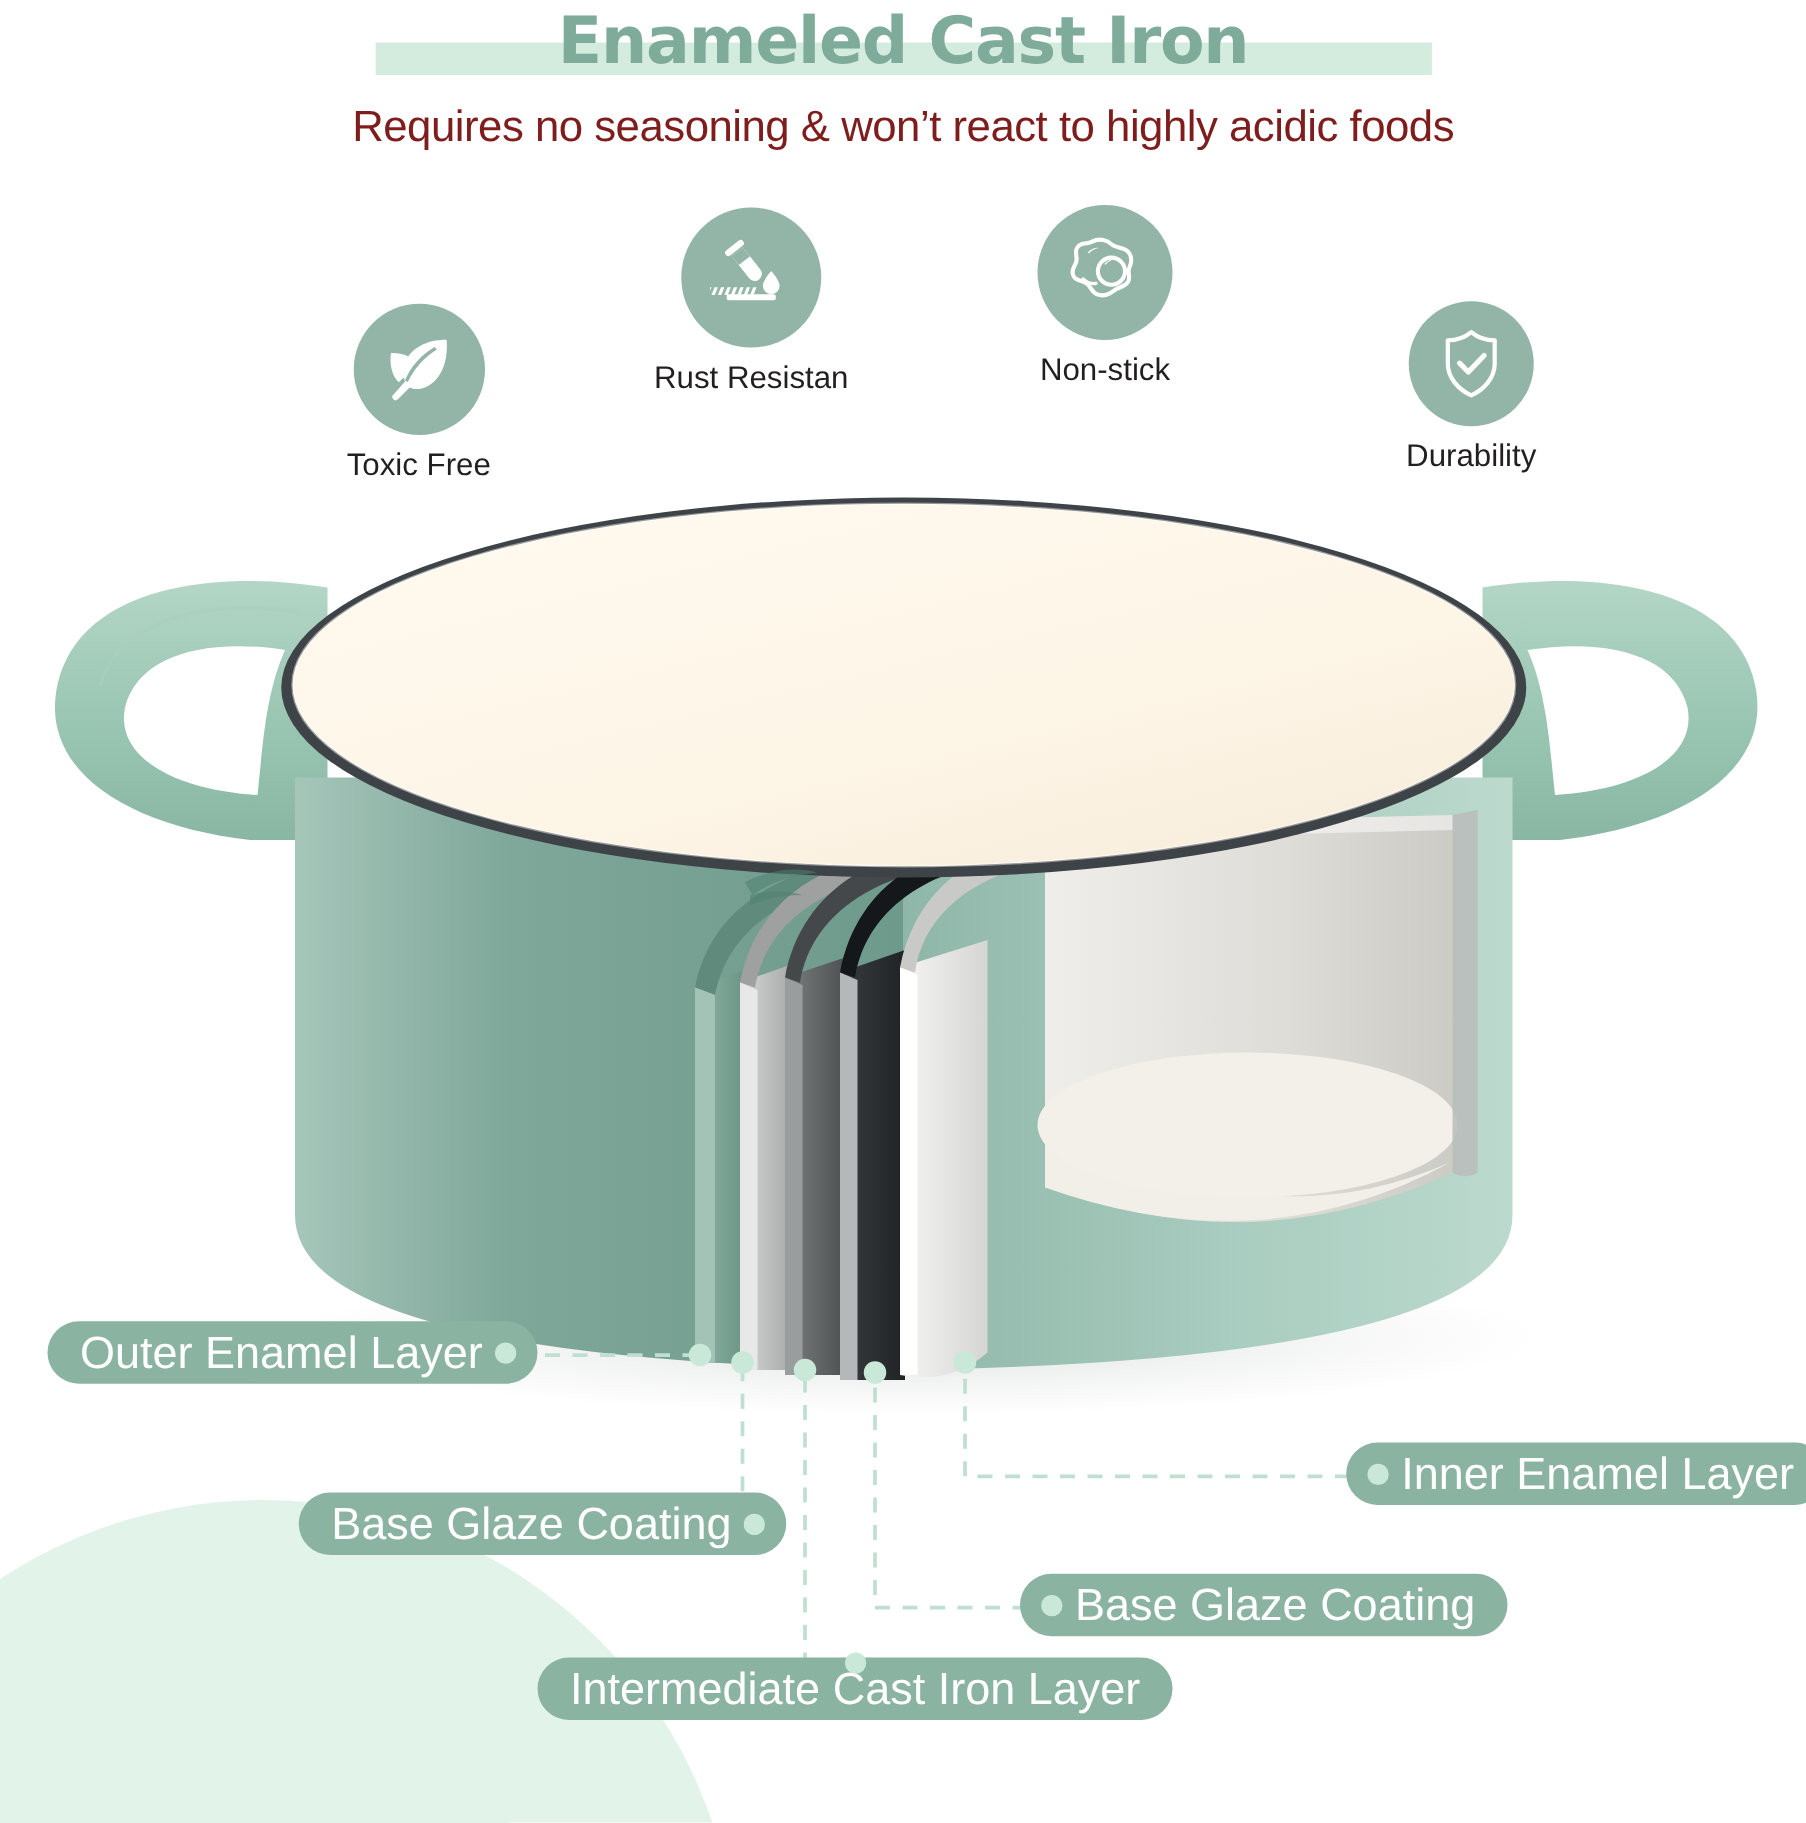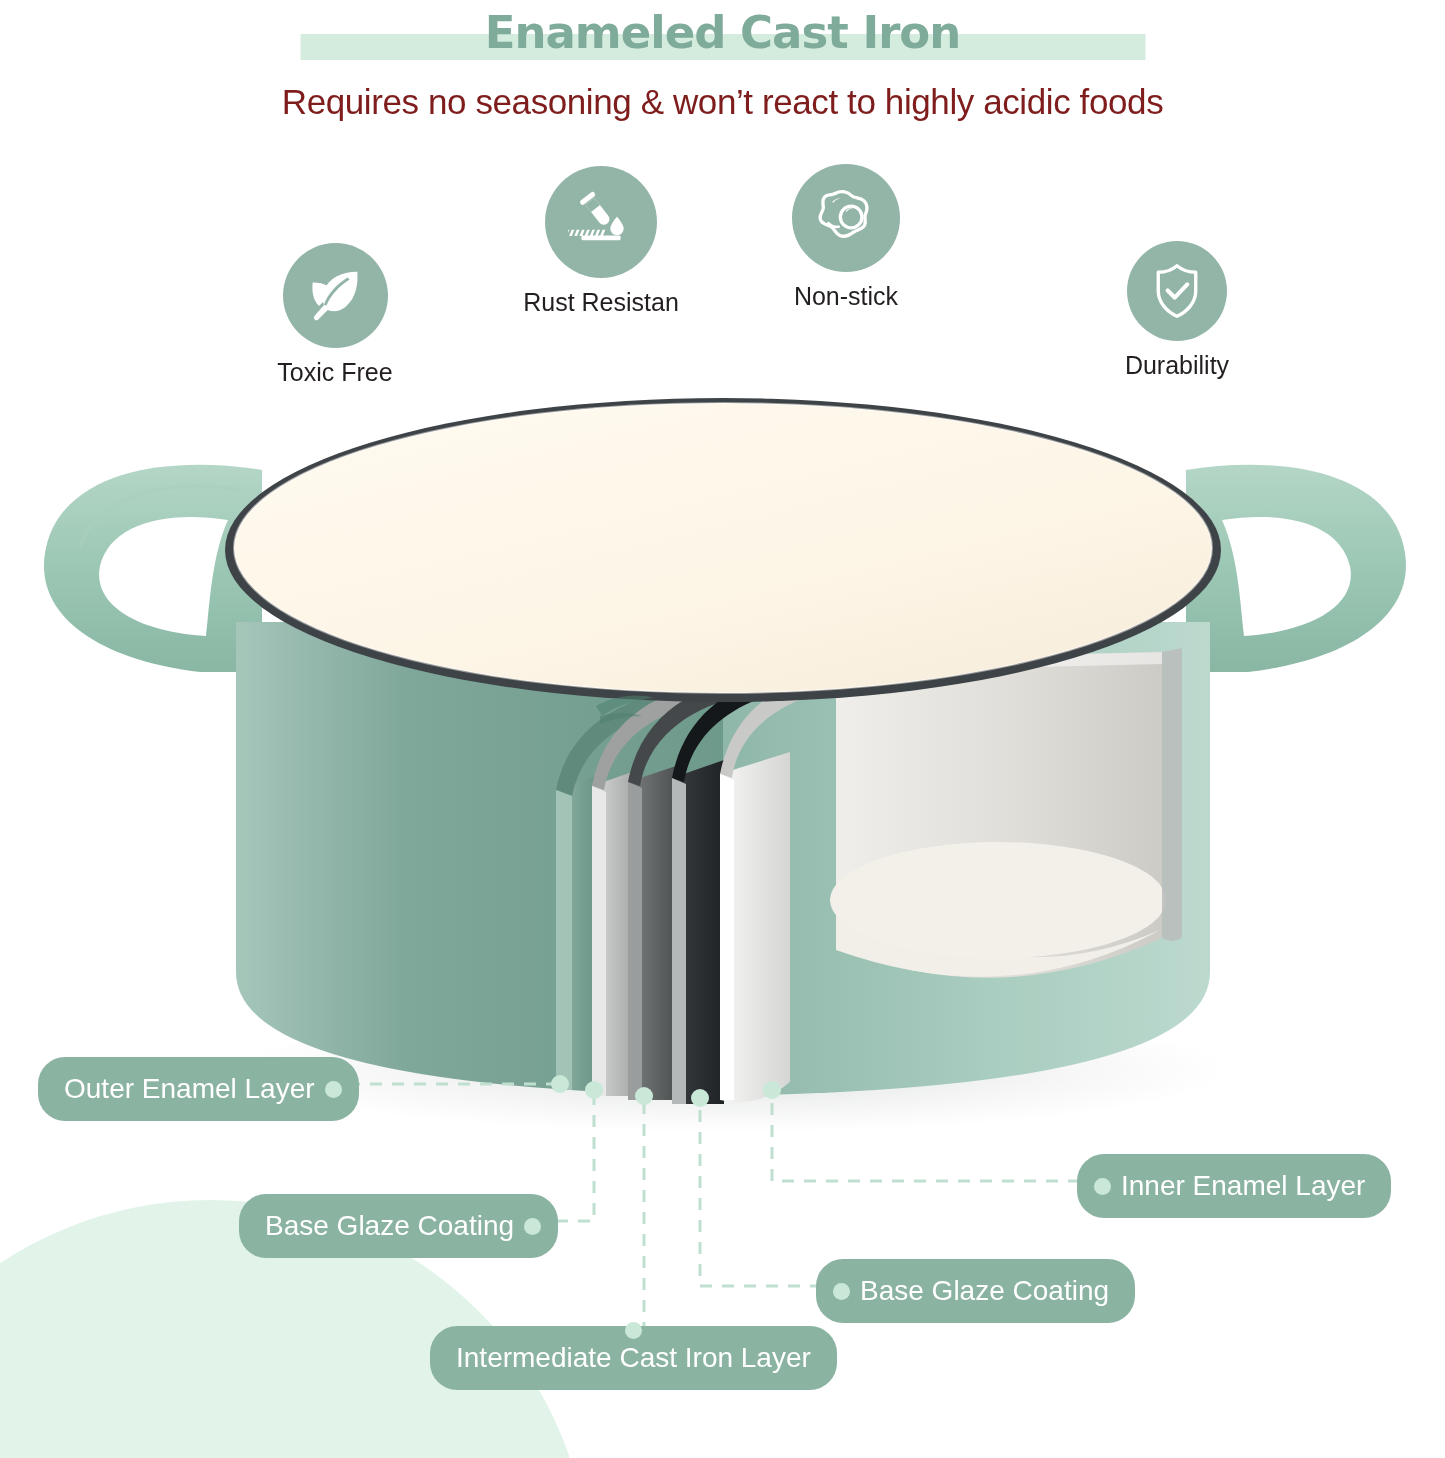--- a/index.html
+++ b/index.html
@@ -22,21 +22,21 @@
   
   #header{ position:absolute; left:0; top:0; width:1445px; z-index:5; }
   #title-wrap{ position:relative; text-align:center; height:70px; }
   #title-band{
     position:absolute; left:50%; transform:translateX(-50%);
     top:34px; width:845px; height:26px;
     background:#d4ecdd; z-index:0;
   }
   #page-title{
     position:relative; z-index:1;
-    font-size:45px; font-weight:bold; letter-spacing:-1px;
+    font-size:52px; font-weight:bold; letter-spacing:-1px;
     color:#7fab9b; line-height:66px;
     font-family:"DejaVu Sans", sans-serif;
   }
   #page-subtitle{
     text-align:center; margin-top:12px;
     font-size:35px; color:#7f1d1d; font-weight:400;
     letter-spacing:-0.4px;
     font-family:"Liberation Sans", sans-serif;
   }
 
@@ -48,36 +48,36 @@
     margin:0 auto;
   }
   .feature-label{
     margin-top:10px; font-size:25px; color:#231f20;
     white-space:nowrap; font-family:Liberation Sans, sans-serif;
   }
   #feat-0{ left:200px;  top:243px; width:270px; }
   #feat-0 .feature-circle{ width:105px; height:105px; }
   #feat-1{ left:466px;  top:166px; width:270px; }
   #feat-1 .feature-circle{ width:112px; height:112px; }
-  #feat-2{ left:711px;  top:164px; width:270px; }
+  #feat-2{ left:749px;  top:164px; width:270px; }
   #feat-2 .feature-circle{ width:108px; height:108px; }
   #feat-3{ left:1042px; top:241px; width:270px; }
   #feat-3 .feature-circle{ width:100px; height:100px; }
 
   
   #pot{ position:absolute; left:0; top:0; width:1445px; height:1458px; z-index:3; }
 
   
   .callout{
     position:absolute; z-index:20;
-    height:64px; border-radius:27px;
+    height:50px; border-radius:27px;
     background:#8bb3a2;
     display:flex; align-items:center;
     padding:0 26px;
-    color:#ffffff; font-size:28px;
+    color:#ffffff; font-size:36px;
     white-space:nowrap;
     font-family:"Liberation Sans", sans-serif;
   }
   .callout.right-anchor{ padding-right:44px; }
   .callout.left-anchor{ padding-left:44px; }
   .anchor-dot{
     position:absolute; width:17px; height:17px;
     border-radius:50%; background:#c9e8d8;
     top:50%; margin-top:-8.5px;
   }

